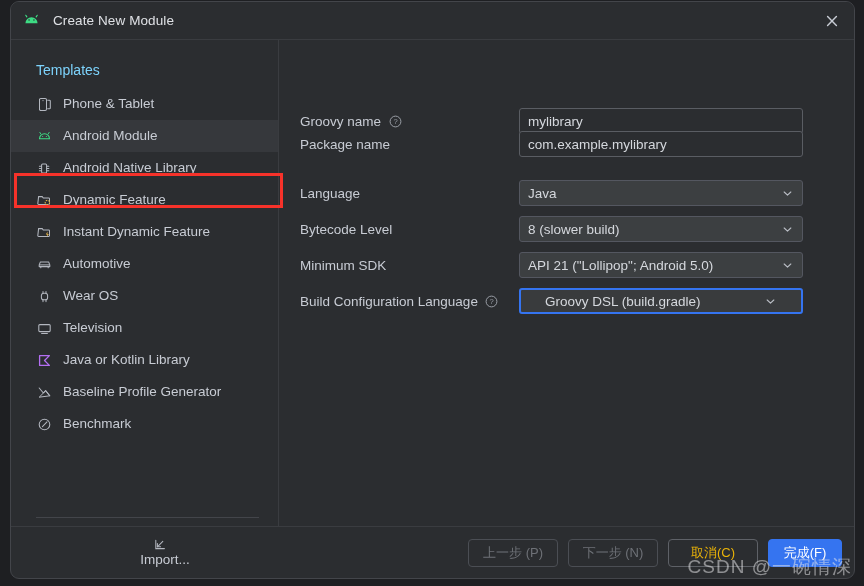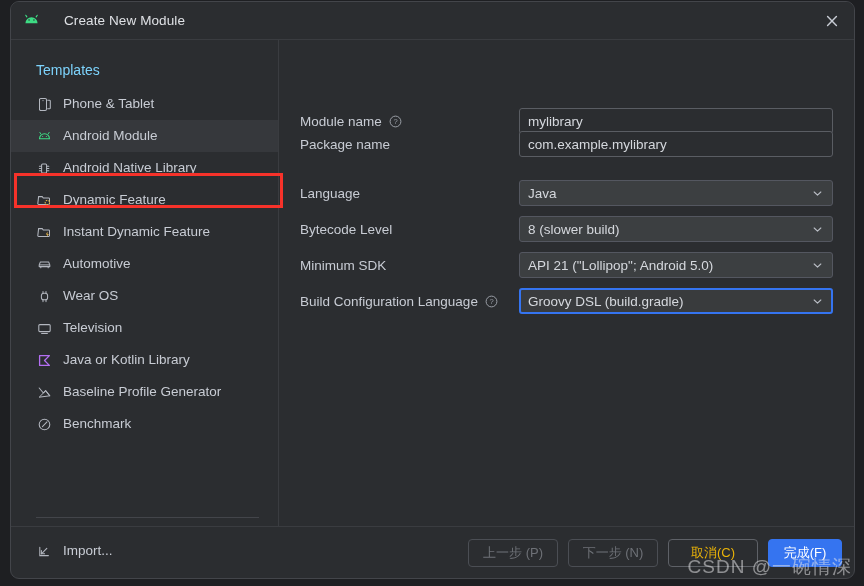--- a/index.html
+++ b/index.html
@@ -36,21 +36,21 @@
     align-items: center;
     padding: 0 0 0 11px;
     position: relative;
   }
   #title-icon {
     width: 18px; height: 18px;
     display: flex; align-items: center; justify-content: center;
     flex: 0 0 18px;
   }
   #title-text {
-    margin-left: 24px;
+    margin-left: 13px;
     font-size: 13.5px;
     color: #dfe1e5;
     letter-spacing: .1px;
   }
   #close-btn {
     position: absolute;
     right: 0px; top: 0px;
     width: 44px; height: 38px;
     display: flex; align-items: center; justify-content: center;
     cursor: pointer;
@@ -102,23 +102,24 @@
   #sidebar-divider {
     position: absolute;
     left: 25px;
     right: 19px;
     top: 477px;
     height: 1px;
     background: #43454a;
   }
   #import-item {
     position: absolute;
-    left: 0; right: 0;
+    left: 16px; right: 0;
     top: 496px;
     height: 30px;
+    flex-direction: column;
   }
 
   
   #annotation-rect {
     position: absolute;
     left: 3px;
     top: 133px;
     width: 269px;
     height: 35px;
     border: 3px solid #f7322a;
@@ -149,21 +150,21 @@
   }
   .help-ico {
     margin-left: 7px;
     width: 14px; height: 14px;
     display: inline-flex; align-items: center; justify-content: center;
     cursor: pointer;
   }
   .field {
     position: absolute;
     left: 219px;
-    width: 314px;
+    width: 284px;
     height: 26px;
     border-radius: 3px;
     display: flex;
     align-items: center;
     padding: 0 8px;
     font-size: 13.5px;
     color: #d5d8dd;
   }
   .field.text {
     background: #2b2d30;
@@ -171,21 +172,21 @@
   }
   .field.combo {
     background: #3c3f41;
     border: 1px solid #545760;
     justify-content: space-between;
     cursor: pointer;
   }
   .field.combo.focused {
     border: 2px solid #3574f0;
     background: #393b3d;
-    padding: 0 7px;
+    padding: 0 24px;
   }
   .chev { flex: 0 0 12px; display: flex; align-items: center; }
 
   
   #footer {
     flex: 0 0 52px;
     height: 52px;
     border-top: 1px solid #3a3c40;
     display: flex;
     align-items: center;
@@ -392,21 +393,21 @@
         <span class="tpl-label">Import...</span>
       </div>
 
       <div id="annotation-rect"></div>
     </div>
 
     <div id="panel">
 
       <div class="frow" style="top:68px">
         <span class="flabel">
-          <span>Module name</span>
+          <span>Groovy name</span>
           <span class="help-ico">
             <svg width="13" height="13" viewBox="0 0 13 13">
               <circle cx="6.5" cy="6.5" r="5.4" fill="none" stroke="#9a9ea6" stroke-width="1.0"></circle>
               <text x="6.5" y="9.3" font-size="7.6" fill="#9a9ea6" text-anchor="middle" font-family="Liberation Sans, sans-serif">?</text>
             </svg>
           </span>
         </span>
         <span class="field text">
           <span>mylibrary</span>
         </span>

